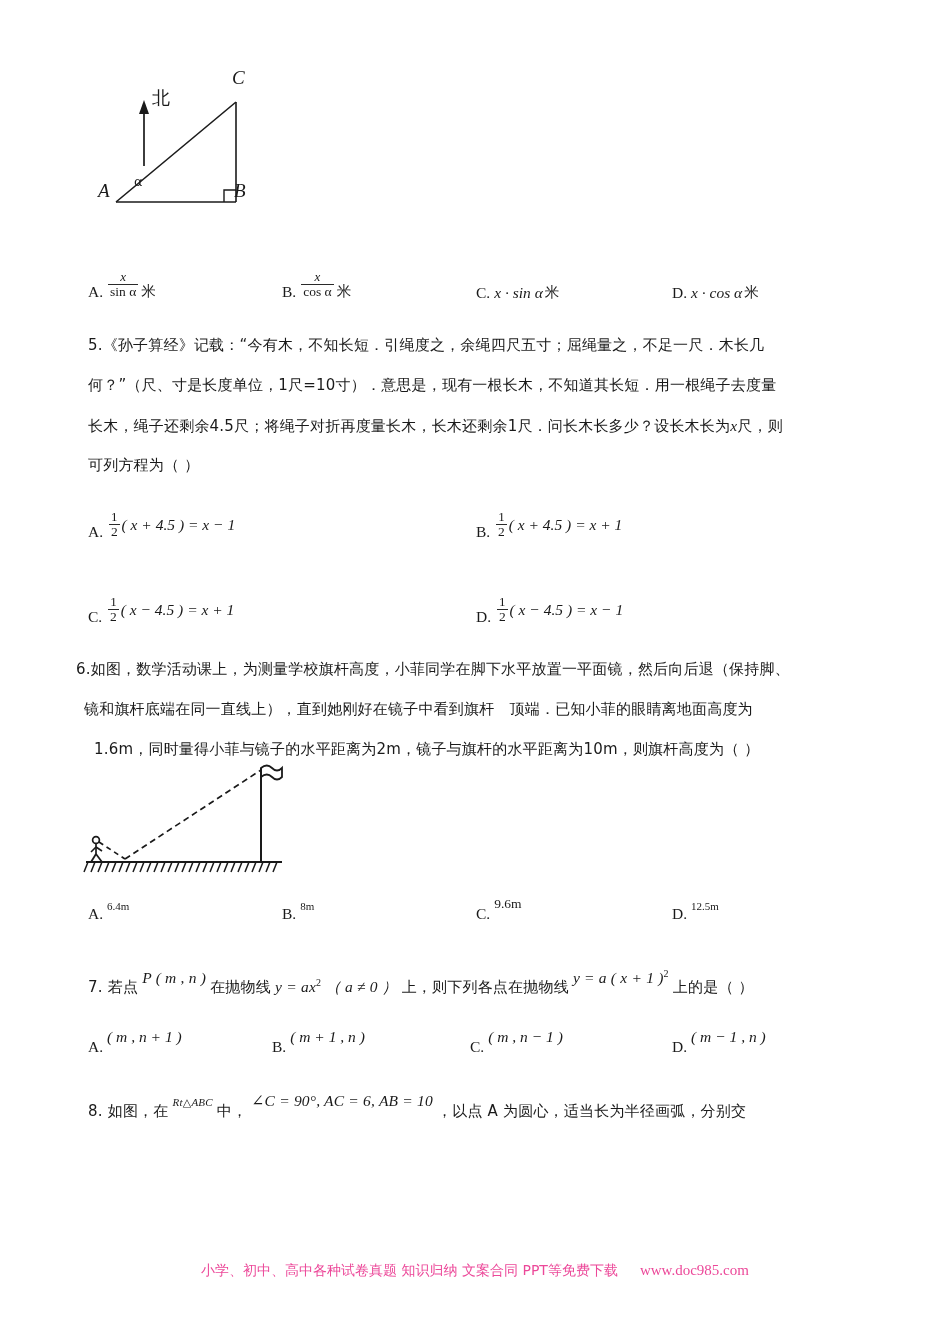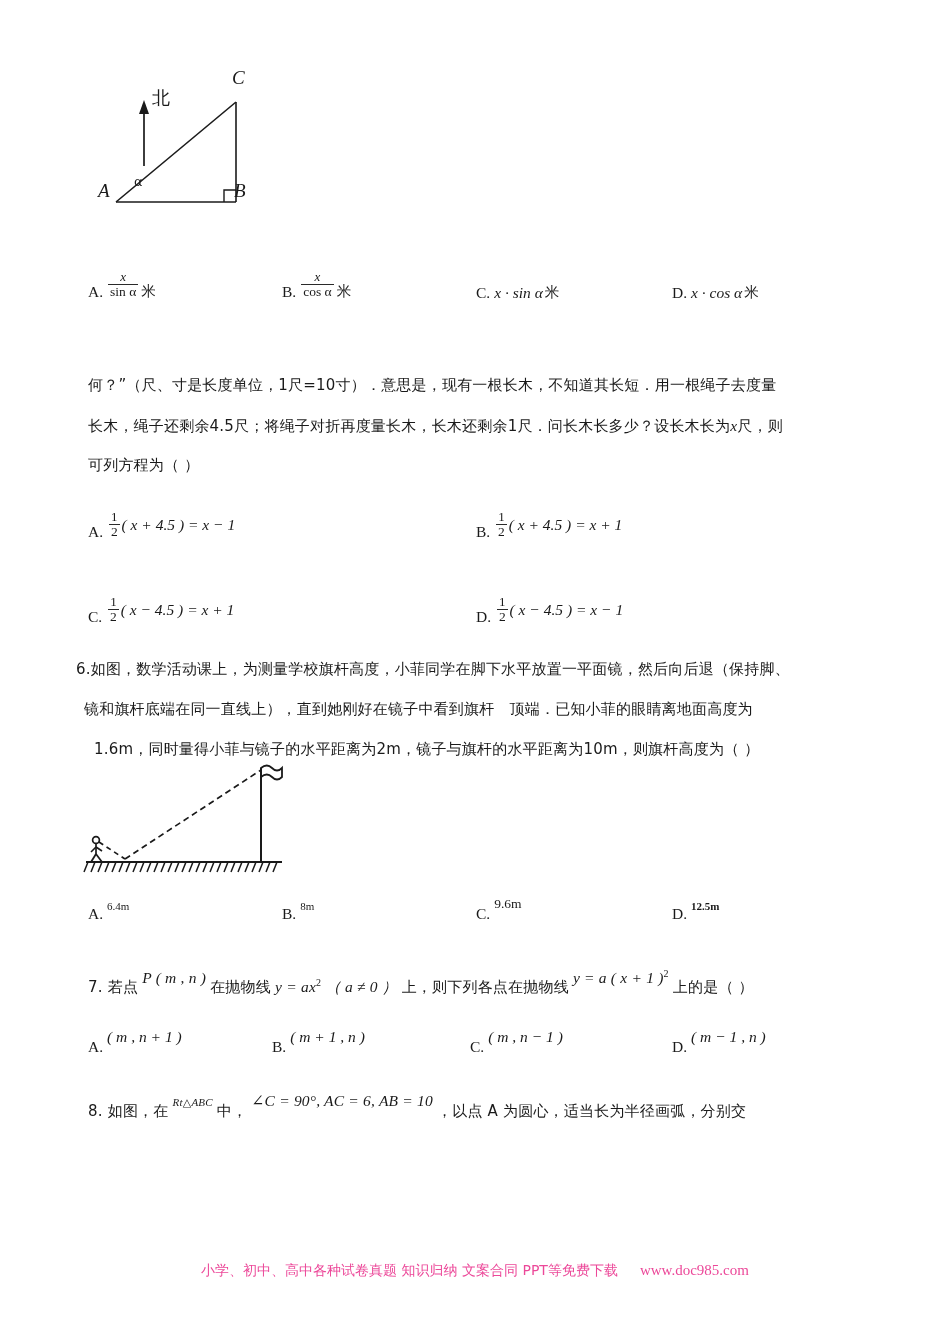--- a/index.html
+++ b/index.html
@@ -169,20 +169,21 @@
     <span class="mi">x · sin α</span>
     <span class="unit-cn">米</span>
   </div>
 
   <div class="opt" style="left:672px; top:283px;">
     <span class="opt-label lbl">D.</span>
     <span class="mi">x · cos α</span>
     <span class="unit-cn">米</span>
   </div>
 
+  <div class="body-line cn" style="left:88px; top:338px;">5.《孙子算经》记载：“今有木，不知长短．引绳度之，余绳四尺五寸；屈绳量之，不足一尺．木长几</div>
   <div class="body-line cn" style="left:88px; top:378px;">何？”（尺、寸是长度单位，1尺=10寸）．意思是，现有一根长木，不知道其长短．用一根绳子去度量</div>
   <div class="body-line" style="left:88px; top:418px;">
     <span class="cn">长木，绳子还剩余4.5尺；将绳子对折再度量长木，长木还剩余1尺．问长木长多少？设长木长为</span><span class="mi">x</span><span class="cn">尺，则</span>
   </div>
   <div class="body-line cn" style="left:88px; top:458px;">可列方程为（     ）</div>
 
   <div class="opt" style="left:88px; top:512px;">
     <span class="opt-label lbl">A.</span>
     <span class="frac">
       <span class="num mn">1</span>
@@ -281,21 +282,21 @@
   <div class="opt" style="left:282px; top:905px;">
     <span class="opt-label lbl">B.</span>
     <span class="mn" style="position:relative; top:-11px;">8m</span>
   </div>
   <div class="opt" style="left:476px; top:905px;">
     <span class="opt-label lbl">C.</span>
     <span class="mn" style="position:relative; top:-11px; font-size:13.5px;">9.6m</span>
   </div>
   <div class="opt" style="left:672px; top:905px;">
     <span class="opt-label lbl">D.</span>
-    <span class="mn" style="position:relative; top:-11px;font-weight:bold;">12.5m</span>
+    <span class="mn" style="position:relative; top:-11px;">12.5m</span>
   </div>
 
   <div class="body-line" style="left:88px; top:978px;">
     <span class="cn">7. 若点</span>
     <span class="mi" style="position:relative; top:-9px;">P ( m , n )</span>
     <span class="cn">在抛物线</span>
     <span class="mi">y = ax</span><span class="supn">2</span>
     <span class="mi">（ a ≠ 0 ）</span>
     <span class="cn">上，则下列各点在抛物线</span>
     <span class="mi" style="position:relative; top:-9px;">y = a ( x + 1 )</span><span class="supn" style="position:relative; top:-9px;">2</span>

